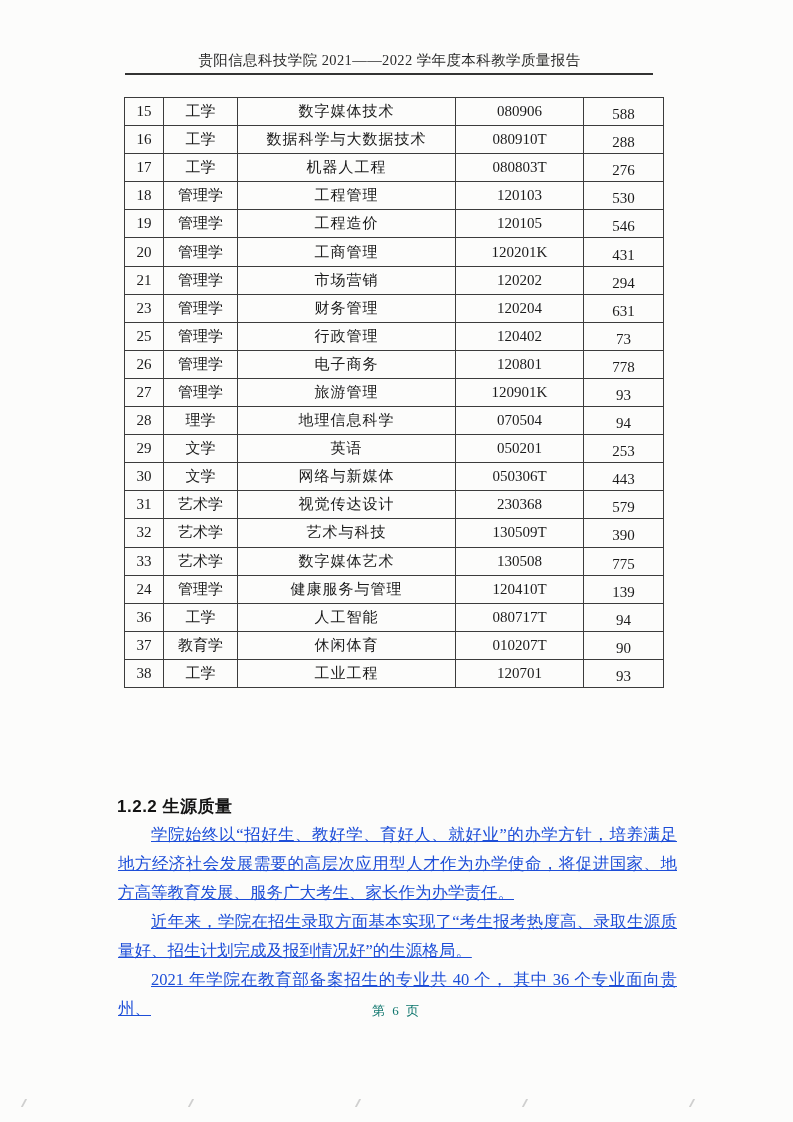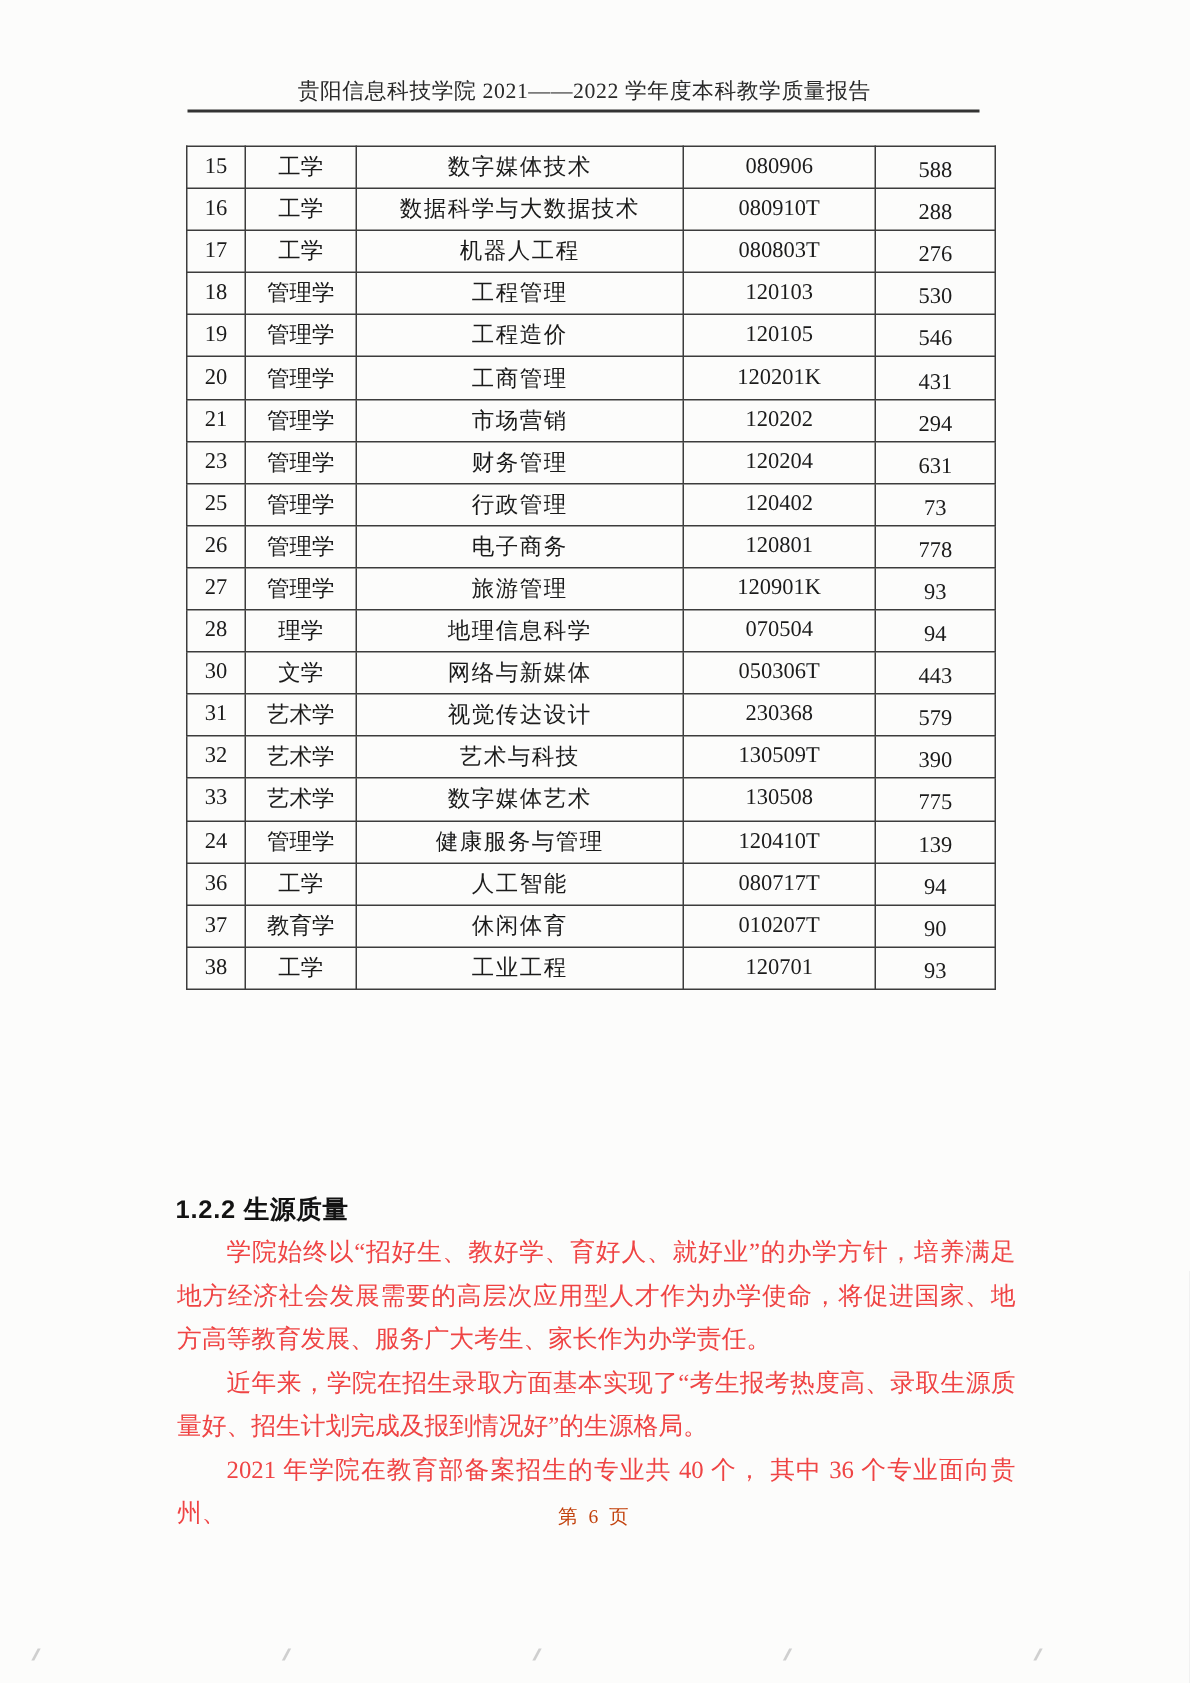--- a/index.html
+++ b/index.html
@@ -79,36 +79,37 @@
     text-align: right;
   }
   .body-text {
     position: absolute;
     top: 820px;
     left: 118px;
     width: 559px;
     font-size: 16.5px;
     line-height: 29px;
     text-align: justify;
-    color: #ef4444;
+    color: #1d4ed8;
+    text-decoration: underline;
   }
   .body-text p {
     margin: 0;
     text-indent: 2em;
   }
   
   .page-number {
     position: absolute;
     top: 1002px;
     left: 0;
     right: 0;
     text-align: center;
     font-size: 13px;
     letter-spacing: 2px;
-    color: #c2410c;
+    color: #0f766e;
   }
   
   .speck {
     position: absolute;
     top: 1099px;
     width: 5px;
     height: 8px;
     border-right: 2px solid #9a9a9a;
     transform: skewX(-28deg);
     opacity: 0.45;
@@ -209,20 +210,27 @@
           <td class="cell-count">93</td>
         </tr>
         <tr>
           <td class="cell-no">28</td>
           <td class="cell-category">理学</td>
           <td class="cell-major">地理信息科学</td>
           <td class="cell-code">070504</td>
           <td class="cell-count">94</td>
         </tr>
         <tr>
+          <td class="cell-no">29</td>
+          <td class="cell-category">文学</td>
+          <td class="cell-major">英语</td>
+          <td class="cell-code">050201</td>
+          <td class="cell-count">253</td>
+        </tr>
+        <tr>
           <td class="cell-no">30</td>
           <td class="cell-category">文学</td>
           <td class="cell-major">网络与新媒体</td>
           <td class="cell-code">050306T</td>
           <td class="cell-count">443</td>
         </tr>
         <tr>
           <td class="cell-no">31</td>
           <td class="cell-category">艺术学</td>
           <td class="cell-major">视觉传达设计</td>

